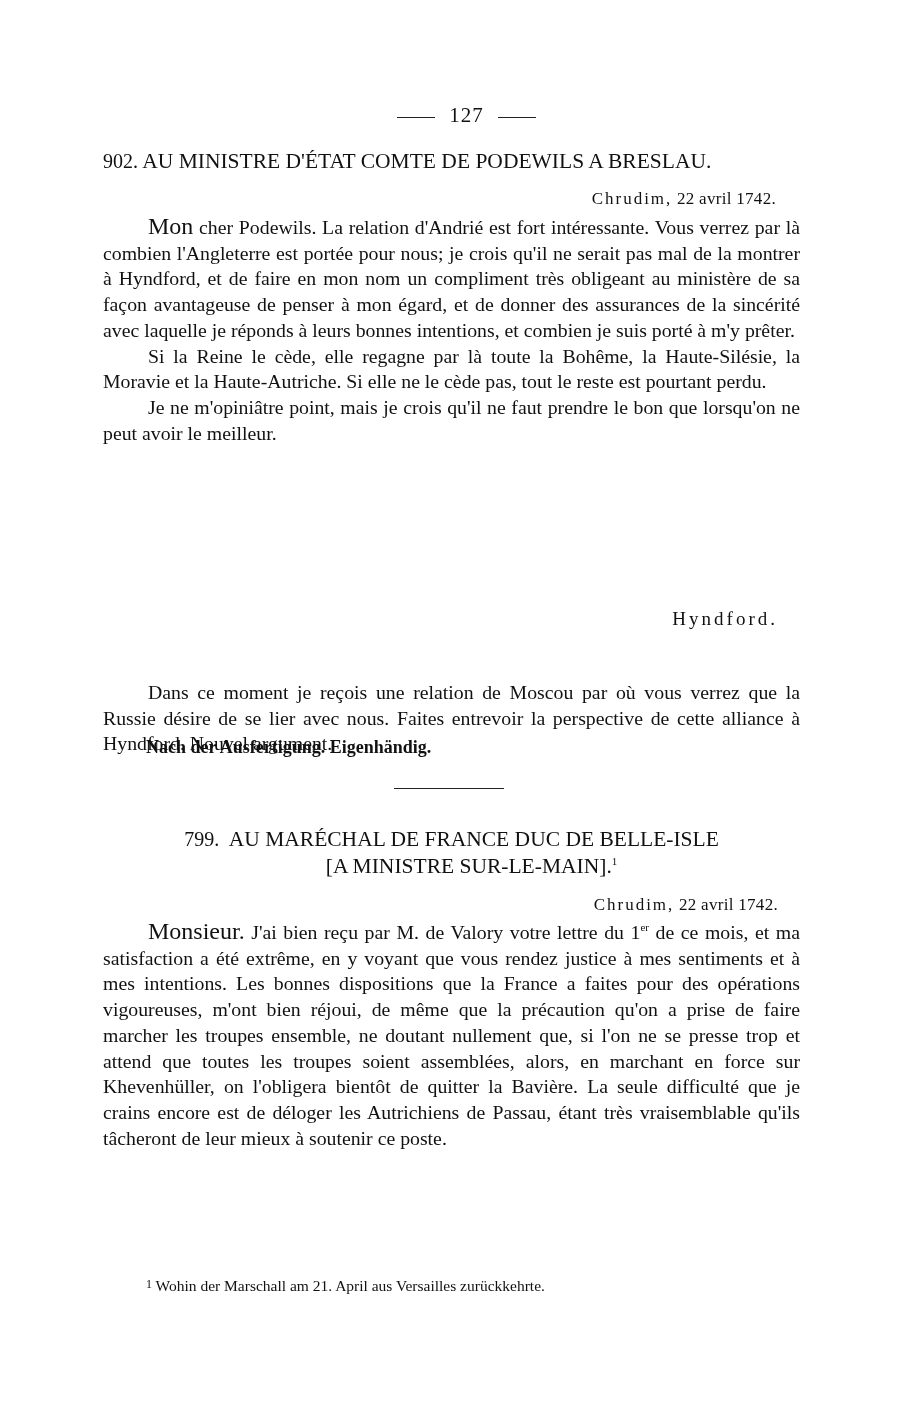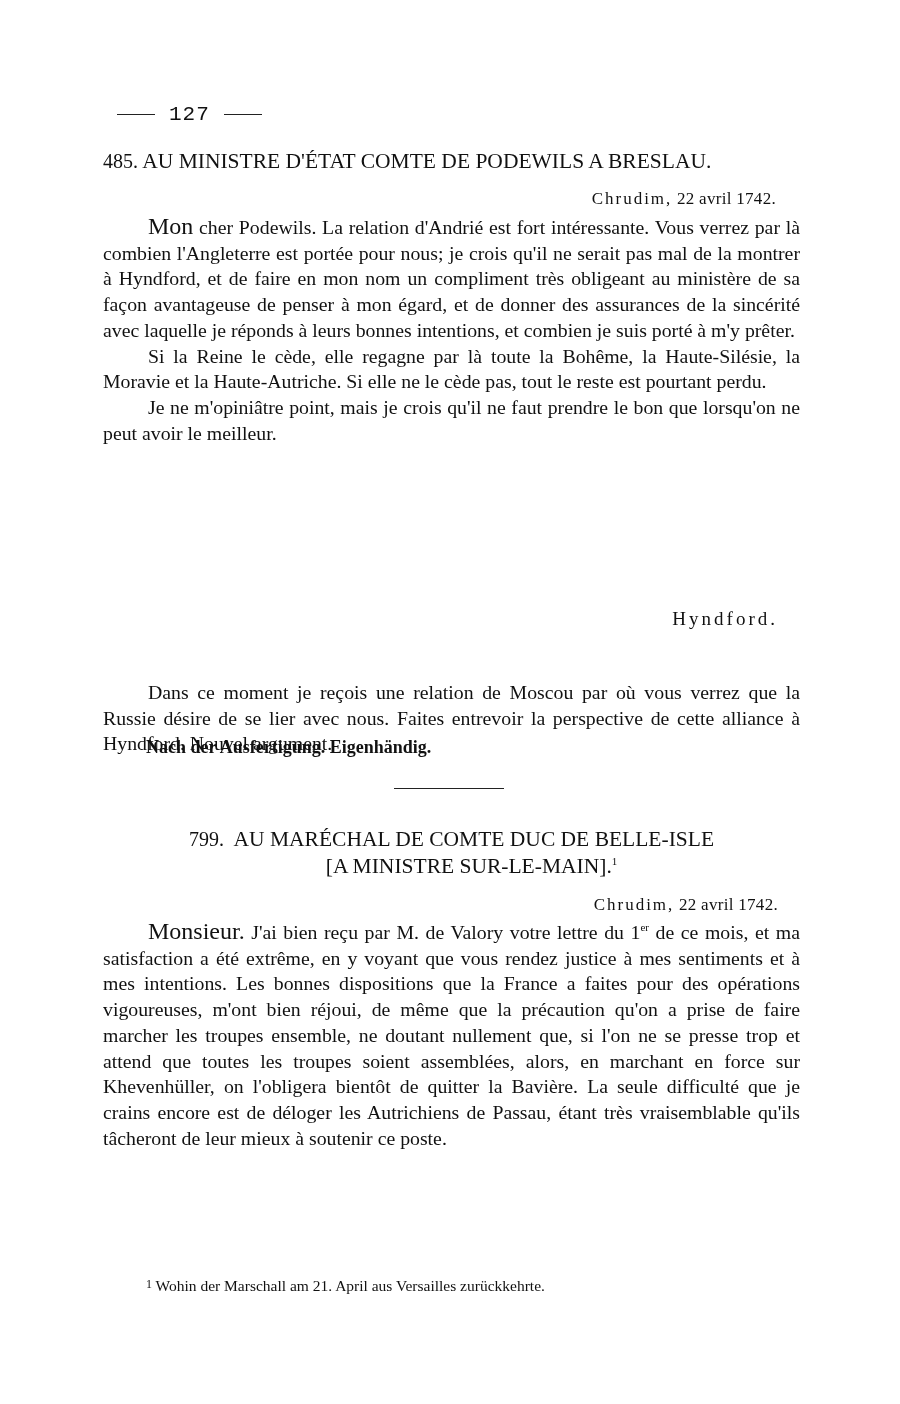--- a/index.html
+++ b/index.html
@@ -1,20 +1,20 @@
 <!DOCTYPE html>
 <html><head>
 <meta charset="utf-8">
 <style>
   html, body { margin: 0; padding: 0; background: #ffffff; }
   body { width: 900px; height: 1404px; position: relative; overflow: hidden;
          font-family: "Liberation Serif", "DejaVu Serif", serif; color: #111; }
   .page { position: absolute; left: 103px; top: 0; width: 697px; }
-  .page-number { position: absolute; top: 103px; left: 0; width: 697px; 
-                 font-size: 21px; letter-spacing: 1px; font-family: Liberation Mono, monospace; }
+  .page-number { position: absolute; top: 103px; left: 15px; width: 697px; text-align: center;
+                 font-size: 21px; letter-spacing: 1px; }
   .page-number .dash { display: inline-block; width: 38px; height: 1px; background: #222;
                        vertical-align: middle; margin: 0 14px; }
   .heading { position: absolute; left: 0; width: 697px; font-size: 21.5px; line-height: 27px; }
   .heading .num { font-size: 20px; }
   .h1 { top: 148px; }
   .h2 { top: 826px; text-align: center; }
   .place-date { position: absolute; right: 0; font-size: 17px; letter-spacing: 0.3px; }
   .place-date .city { letter-spacing: 2px; }
   .pd1 { top: 189px; right: 24px; }
   .pd2 { top: 895px; right: 22px; }
@@ -34,21 +34,21 @@
 </head>
 <body>
 
 <div class="page">
 
   <div class="page-number">
     <span class="dash"></span><span>127</span><span class="dash"></span>
   </div>
 
   <div class="heading h1">
-    <span class="num">485.</span>
+    <span class="num">902.</span>
     <span>AU MINISTRE D'ÉTAT COMTE DE PODEWILS A BRESLAU.</span>
   </div>
   <div class="place-date pd1">
     <span class="city">Chrudim,</span>
     <span>22 avril 1742.</span>
   </div>
 
   <div class="body-text b1">
     <p><span class="big">Mon</span><span> cher Podewils. La relation d'Andrié est fort intéressante. Vous verrez par là combien l'Angleterre est portée pour nous; je crois qu'il ne serait pas mal de la montrer à Hyndford, et de faire en mon nom un compliment très obligeant au ministère de sa façon avantageuse de penser à mon égard, et de donner des assurances de la sincérité avec laquelle je réponds à leurs bonnes intentions, et combien je suis porté à m'y prêter.</span></p>
     <p>Si la Reine le cède, elle regagne par là toute la Bohême, la Haute-Silésie, la Moravie et la Haute-Autriche. Si elle ne le cède pas, tout le reste est pourtant perdu.</p>
@@ -61,21 +61,21 @@
     <p>Dans ce moment je reçois une relation de Moscou par où vous verrez que la Russie désire de se lier avec nous. Faites entrevoir la perspective de cette alliance à Hyndford. Nouvel argument.</p>
   </div>
 
   <div class="source-note">Nach der Ausfertigung. Eigenhändig.</div>
 
   <div class="divider"></div>
 
   <div class="heading h2">
     <div>
       <span class="num">799.</span>&nbsp;
-      <span>AU MARÉCHAL DE COMTE DUC DE BELLE-ISLE</span>
+      <span>AU MARÉCHAL DE FRANCE DUC DE BELLE-ISLE</span>
     </div>
     <div style="padding-left:40px;">
       <span>[A MINISTRE SUR-LE-MAIN].</span><sup>1</sup>
     </div>
   </div>
   <div class="place-date pd2">
     <span class="city">Chrudim,</span>
     <span>22 avril 1742.</span>
   </div>
 

